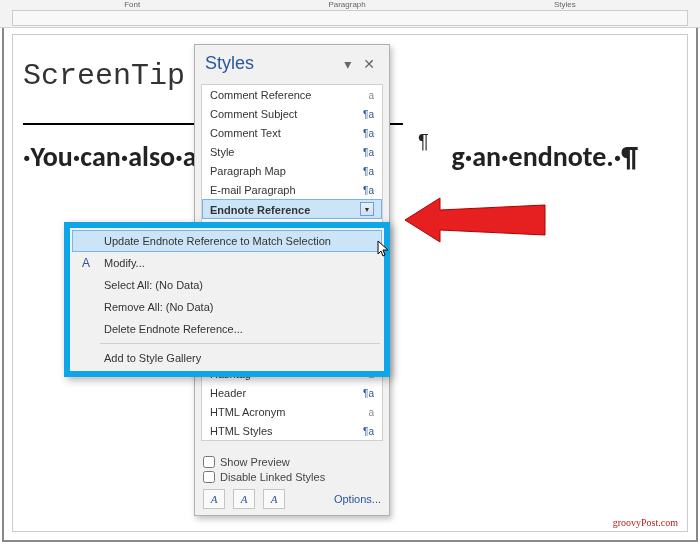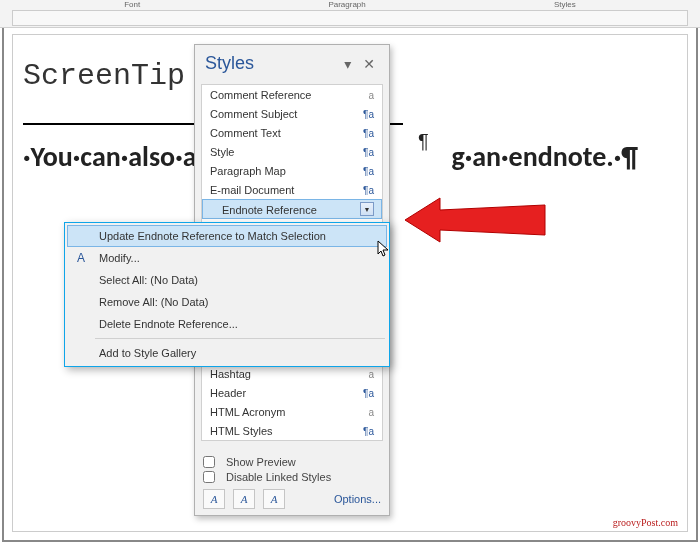--- a/index.html
+++ b/index.html
@@ -18,28 +18,28 @@
 .styles-header h2 { font-size: 18px; font-weight: 400; color: #2b579a; flex: 1; }
 .styles-header .dash, .styles-header .x { font-size: 14px; color: #666; padding: 2px 6px; cursor: pointer; }
 .styles-list { background: #fff; margin: 0 6px 6px; border: 1px solid #d0d0d0; }
 .style-row { display: flex; align-items: flex-end; padding: 3px 8px; font-size: 11px; color: #333; cursor: pointer; min-height: 19px; }
 .style-row.selected { background: #cce4f7; border: 1px solid #7ab5e6; padding: 2px 7px; }
 .style-label { flex: 1; }
 .style-icon { font-size: 10px; color: #2b579a; }
 .style-icon.a { color: #888; font-style: normal; }
 .dropdown-arrow { width: 14px; height: 14px; border: 1px solid #7b9ac7; background: linear-gradient(#e8f0fb,#cfe0f4); display: inline-flex; align-items: center; justify-content: center; font-size: 7px; margin-left: 4px; }
 
-.context-menu { position: absolute; top: 222px; left: 64px; width: 326px; background: #f1f1f1; border: 1px solid #0ea5e9; box-shadow: 3px 3px 8px rgba(0,0,0,0.3); z-index: 70; padding: 2px; }
+.context-menu { position: absolute; top: 222px; left: 64px; width: 326px; background: #f1f1f1; border: 6px solid #0ea5e9; box-shadow: 3px 3px 8px rgba(0,0,0,0.3); z-index: 70; padding: 2px; }
 .menu-item { display: flex; align-items: center; padding: 5px 8px 5px 32px; font-size: 11px; color: #333; cursor: pointer; position: relative; min-height:22px; }
 .menu-item.highlighted { background: #cce4f7; border: 1px solid #7ab5e6; padding: 4px 7px 4px 31px; }
 .menu-item .mi-icon { position: absolute; left: 6px; width: 16px; text-align: center; color: #2b579a; font-size: 12px; }
 .menu-sep { height: 1px; background: #d0d0d0; margin: 3px 2px 3px 28px; }
 
 .styles-footer { padding: 6px 8px; font-size: 11px; color: #444; }
-.chk-row { display: flex; align-items: center; gap: 11px; margin: 3px 0; }
+.chk-row { display: flex; align-items: center; gap: 5px; margin: 3px 0; }
 .chk-row input { width: 12px; height: 12px; }
 .footer-buttons { display: flex; align-items: center; gap: 8px; margin-top: 6px; }
 .fb { width: 22px; height: 20px; border: 1px solid #c5c5c5; background: #fafafa; display: inline-flex; align-items: center; justify-content: center; font-size: 11px; font-style: italic; font-family: "Times New Roman", serif; color: #2b579a; }
 .options-link { margin-left: auto; color: #2b579a; font-size: 11px; }
 
 .cursor-icon { position: absolute; top: 240px; left: 377px; z-index: 80; font-size: 15px; color: #000; pointer-events:none;}
 .arrow { position: absolute; top: 190px; left: 405px; z-index: 90; pointer-events:none;}
 .watermark { position: absolute; bottom: 16px; right: 22px; font-family: Georgia, serif; font-size: 10px; color: #b91c1c; z-index: 100; }
 </style>
 </head>
@@ -85,25 +85,25 @@
       </div>
     <div class="style-row">
         <span class="style-label">Style</span>
         <span class="style-icon">¶a</span>
       </div>
     <div class="style-row">
         <span class="style-label">Paragraph Map</span>
         <span class="style-icon">¶a</span>
       </div>
     <div class="style-row">
-        <span class="style-label">E-mail Document</span>
+        <span class="style-label">E-mail Paragraph</span>
         <span class="style-icon">¶a</span>
       </div>
     <div class="style-row selected">
-      <span class="style-label" style="font-weight:400;margin-left:12px;">Endnote Reference</span>
+      <span class="style-label" style="font-weight:700;">Endnote Reference</span>
       <span class="dropdown-arrow">▼</span>
     </div>
     <div style="height:145px;"></div>
     <div class="style-row">
         <span class="style-label">Hashtag</span>
         <span class="style-icon a">a</span>
       </div>
     <div class="style-row">
         <span class="style-label">Header</span>
         <span class="style-icon">¶a</span>

